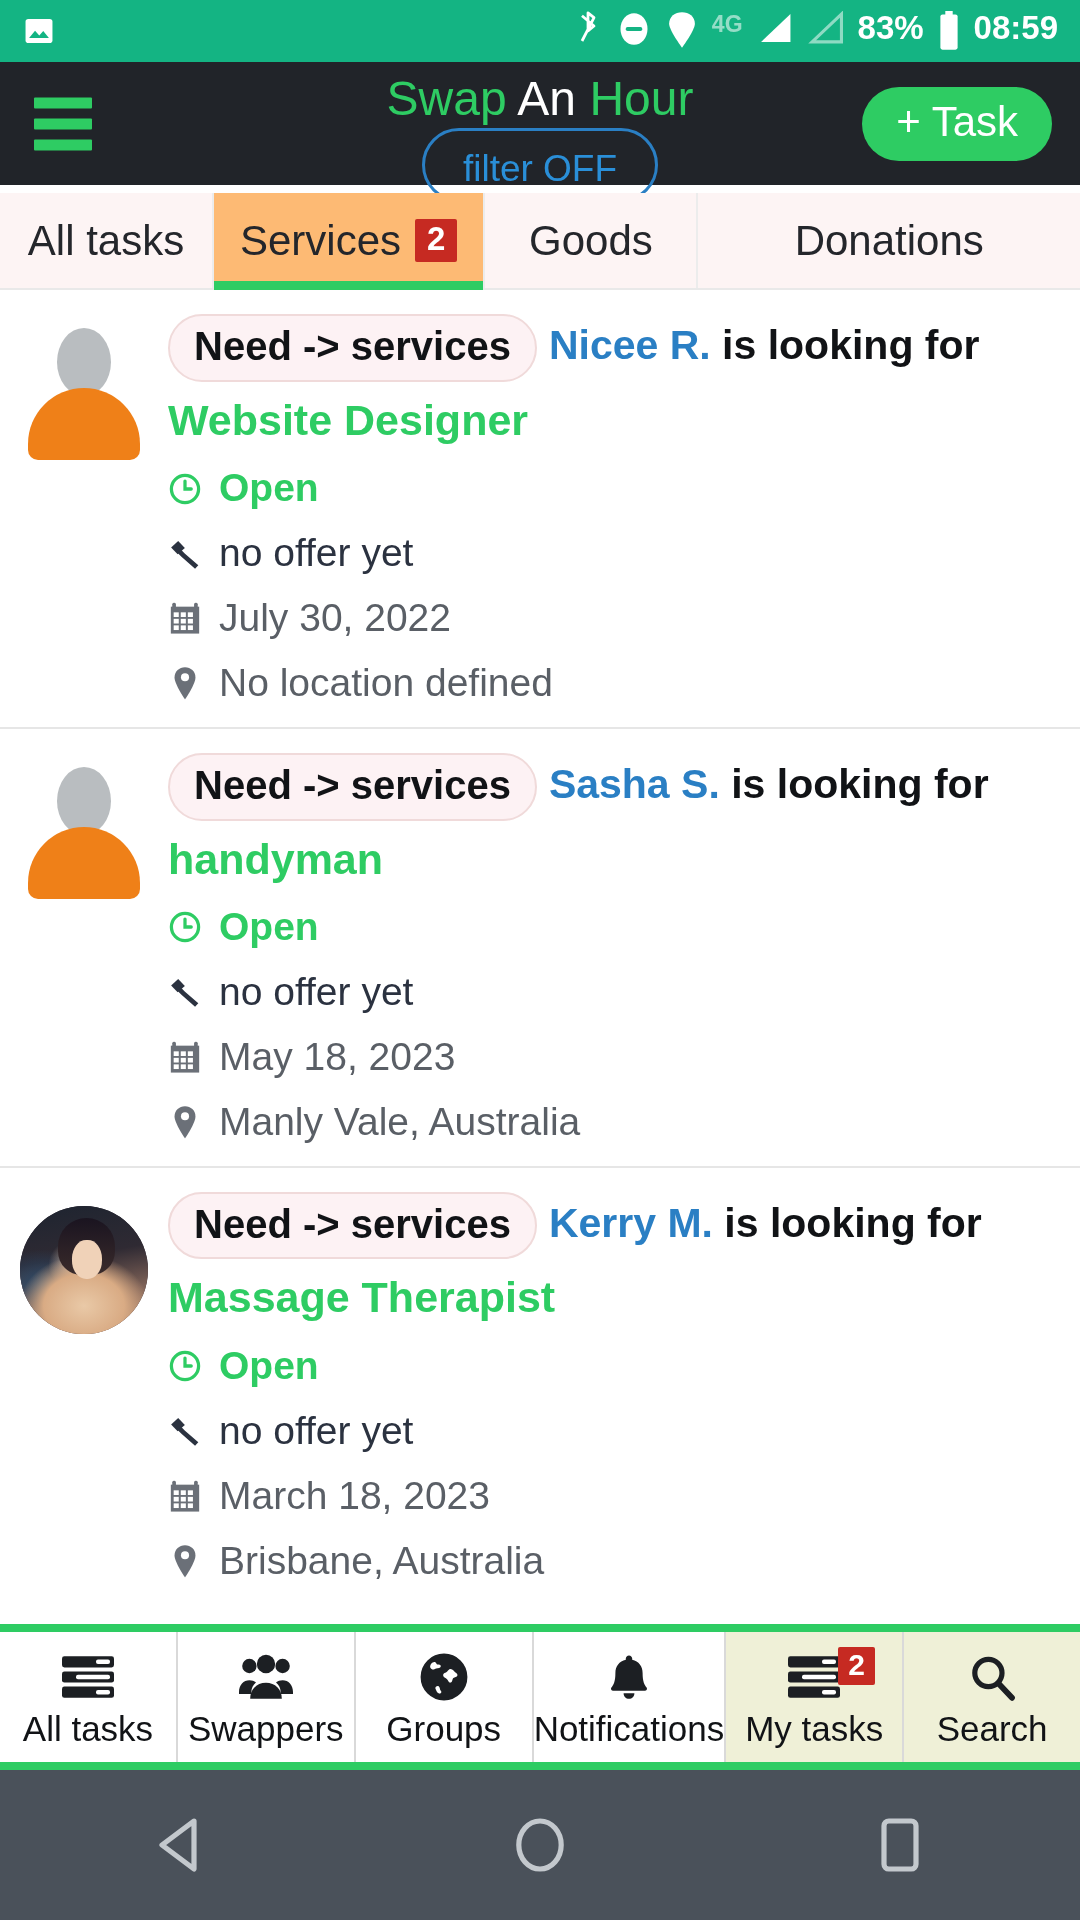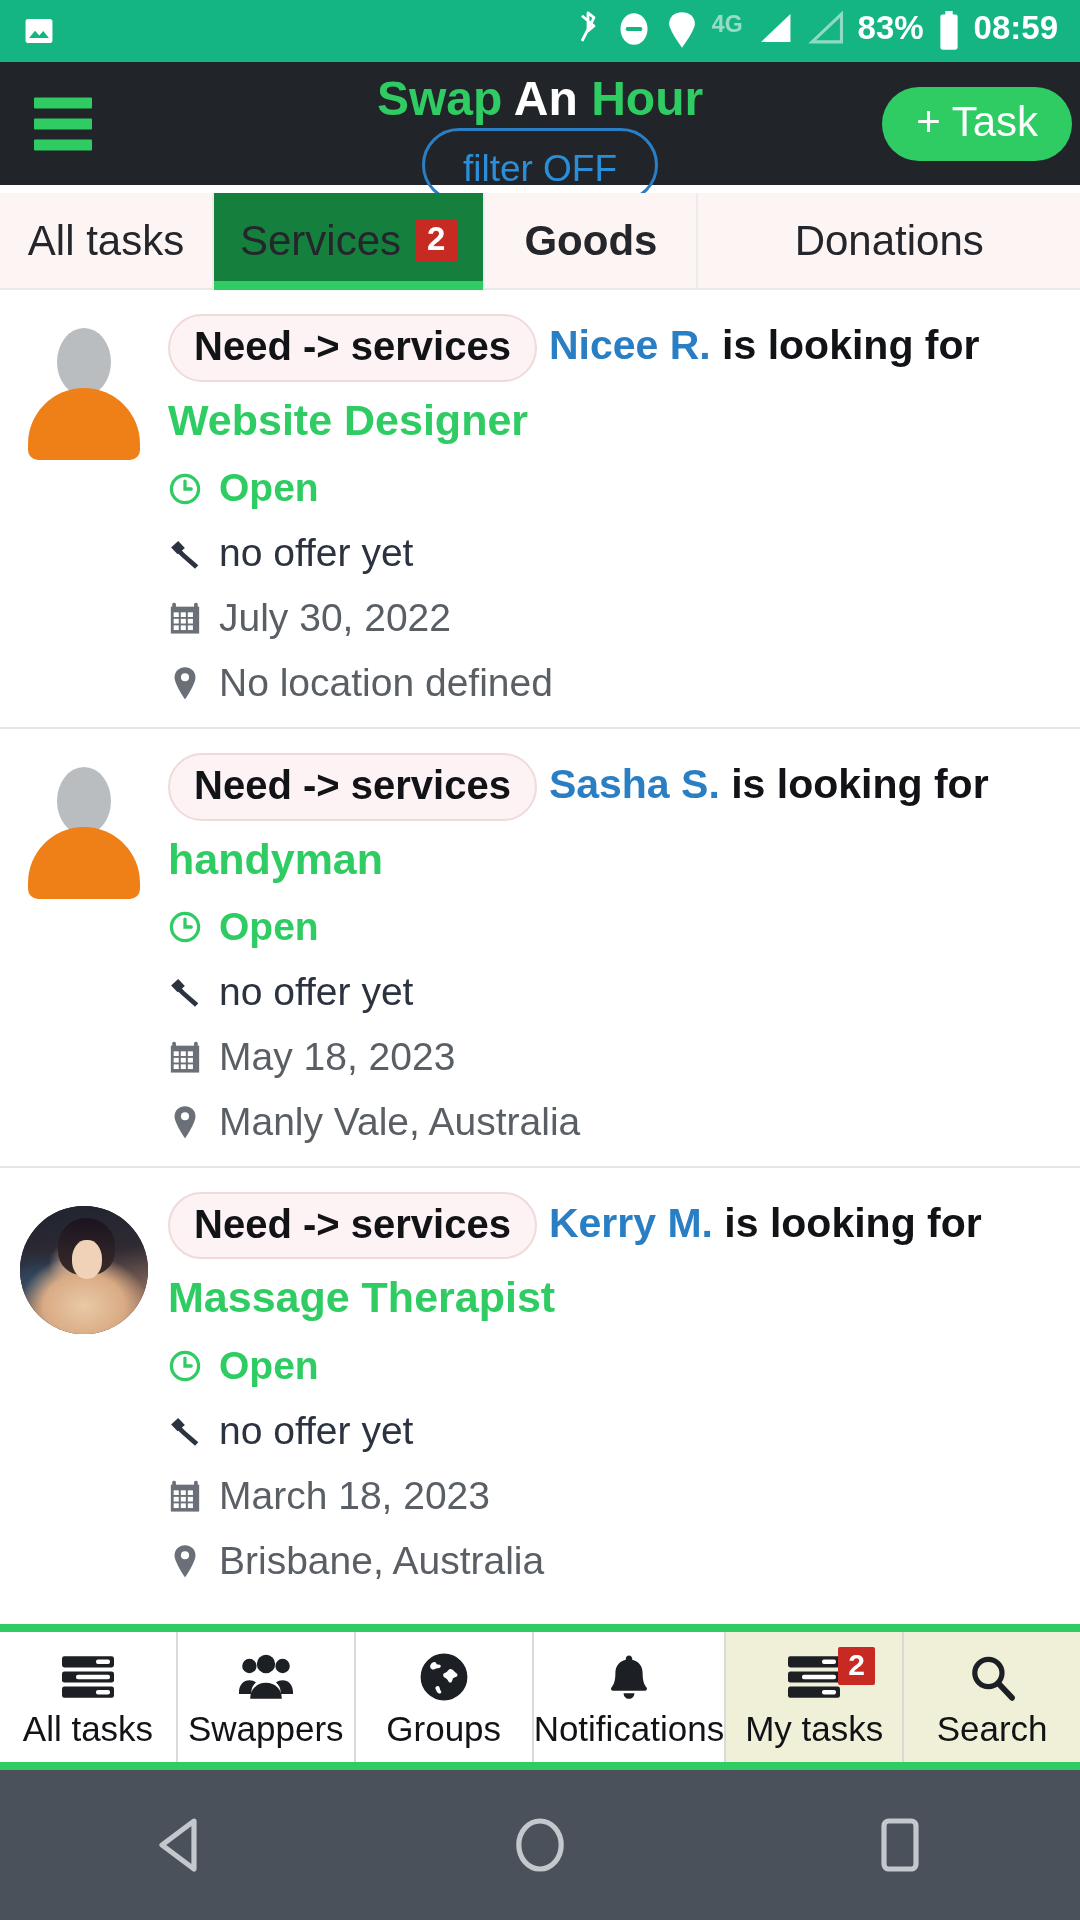--- a/index.html
+++ b/index.html
@@ -39,33 +39,33 @@
   .hamburger {
     position: absolute; left: 34px; top: 50%;
     transform: translateY(-50%);
     width: 58px; display: flex; flex-direction: column; gap: 10px;
   }
   .hamburger i { display: block; height: 11px; background: #2ecc63; border-radius: 1px; }
   .title-wrap {
     position: absolute; left: 0; right: 0; top: 12px;
     display: flex; flex-direction: column; align-items: center; gap: 4px;
   }
-  .apptitle { font-size: 48px; font-weight: bold; line-height: 1.05; white-space: nowrap; }
+  .apptitle { font-size: 48px; font-weight: normal; line-height: 1.05; white-space: nowrap; }
   .apptitle .g { color: #2ecc63; }
   .apptitle .w { color: #ffffff; }
   .filterpill {
     border: 3px solid #2a7fc4;
     border-radius: 40px;
     color: #2a8fd8;
     font-size: 37px;
     padding: 17px 38px 8px;
     line-height: 1.15;
   }
   .taskbtn {
-    position: absolute; right: 8px; top: 50%;
+    position: absolute; right: 28px; top: 50%;
     transform: translateY(-50%);
     background: #2ecc63; color: #ffffff;
     border: none; border-radius: 48px;
     font-family: inherit;
     font-size: 42px;
     padding: 14px 34px 18px;
     line-height: 1;
     white-space: nowrap;
   }
 
@@ -85,23 +85,23 @@
     background: #fdf4f4;
     border-right: 2px solid #ececec;
     font-size: 42px;
     color: #24262b;
     padding: 0 26px;
     white-space: nowrap;
   }
   .tab:last-child { border-right: none; }
   .tab.t-all { flex: 0 0 214px; }
   .tab.t-serv { flex: 0 0 253px; }
-  .tab.t-goods { flex: 0 0 213px; font-weight: bold; }
+  .tab.t-goods { flex: 0 0 213px; }
   .tab.t-don { flex: 1 1 auto; }
-  .tab.active { background: #15803d; }
+  .tab.active { background: #fdba74; }
   .tab.active::after {
     content: ""; position: absolute;
     left: 0; right: 0; bottom: -2px; height: 9px;
     background: #2ecc63;
   }
   .tabbadge {
     background: #c62a22; color: #fff;
     font-size: 33px; font-weight: bold;
     padding: 2px 12px 5px;
     line-height: 1.1;

